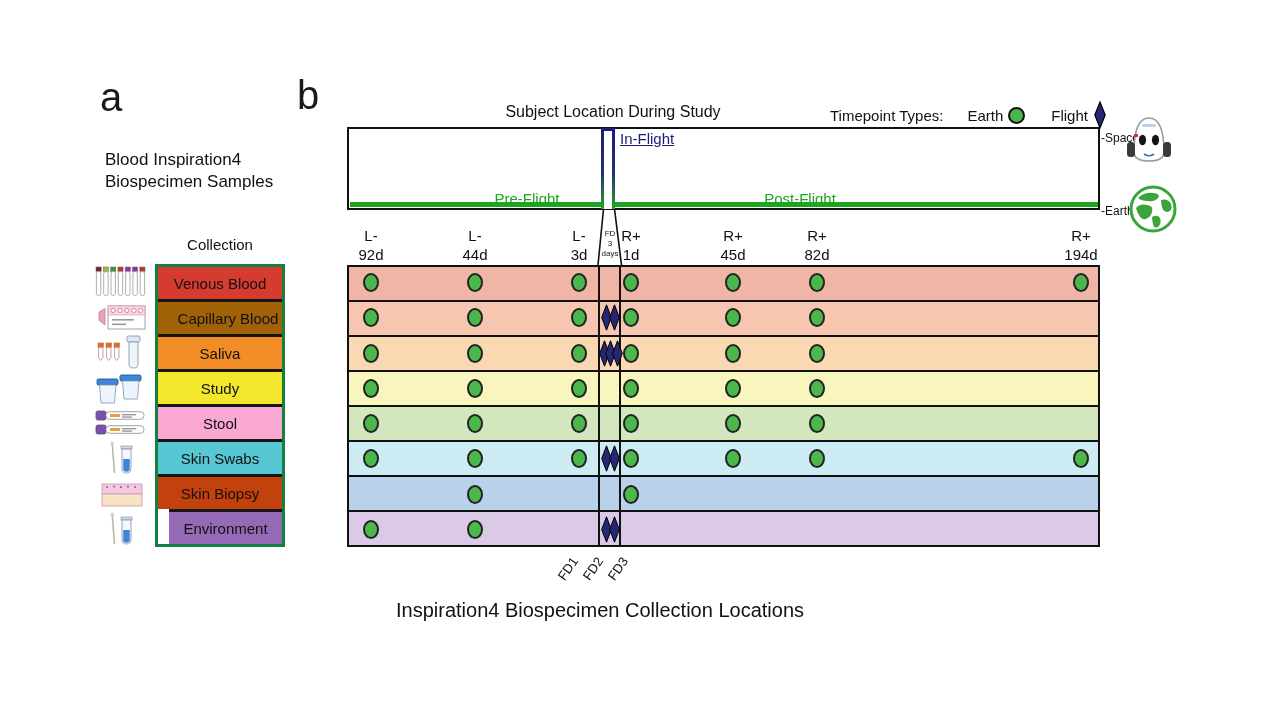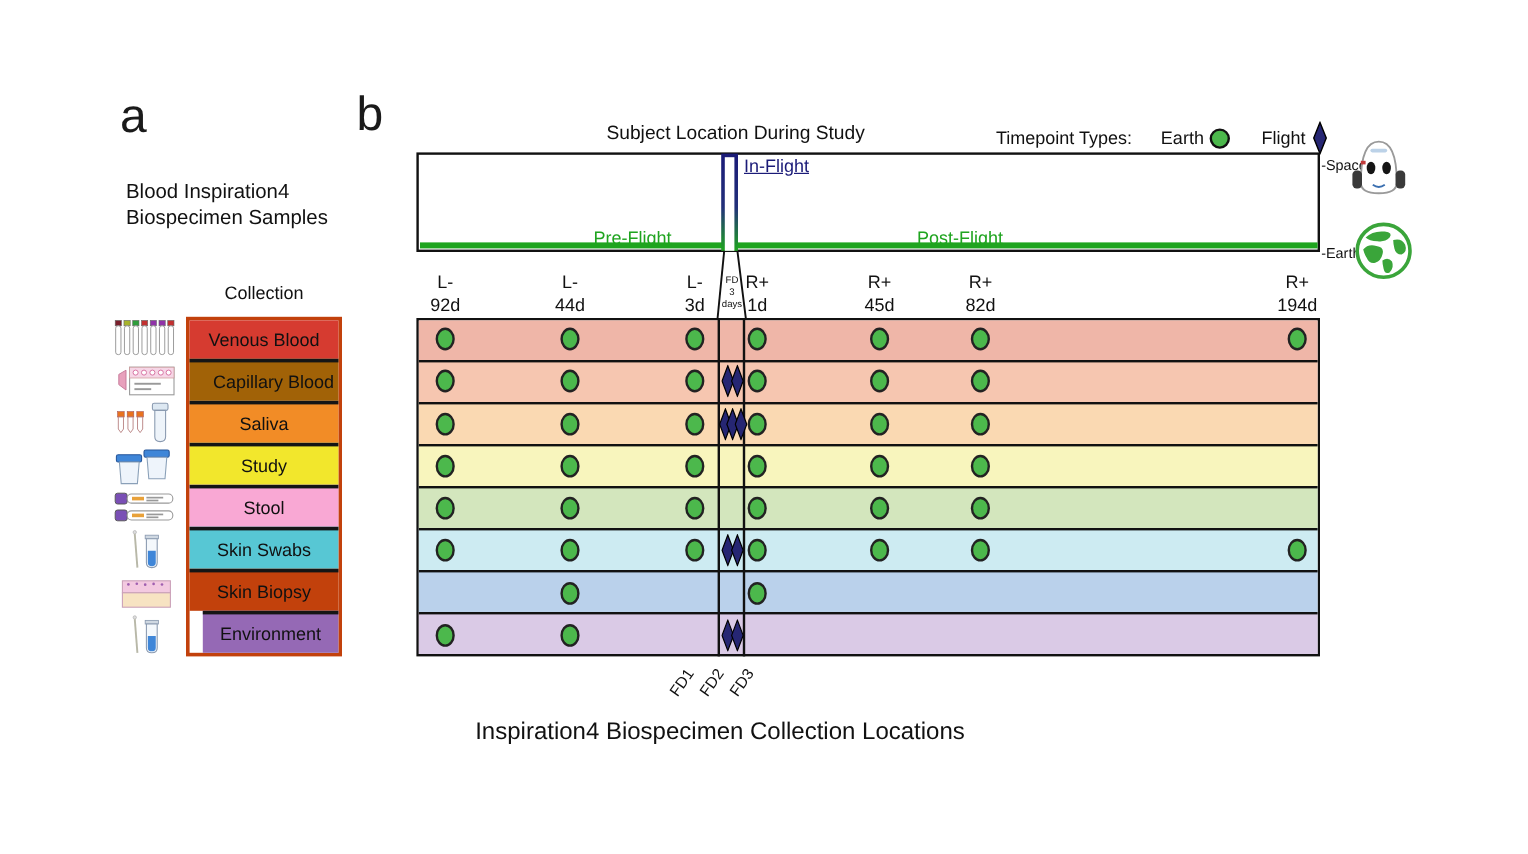--- a/index.html
+++ b/index.html
@@ -2,21 +2,21 @@
 <html><head>
 <meta charset="utf-8">
 <style>
   html,body{margin:0;padding:0;background:#fff;}
   .canvas{position:relative;width:1273px;height:712px;background:#ffffff;overflow:hidden;
           font-family:"Liberation Sans",sans-serif;color:#111;}
   .abs{position:absolute;}
   .panel-letter{font-size:40px;color:#1a1a1a;}
   .panelA-title{font-size:17px;line-height:22px;color:#111;}
   .spec-header{width:130px;text-align:center;font-size:15px;}
-  .spec-table{left:155px;top:264px;width:130px;height:283px;border:3px solid #c2410c;
+  .spec-table{left:155px;top:264px;width:130px;height:283px;border:3px solid #15803d;
               box-sizing:border-box;display:flex;flex-direction:column;}
   .spec-row{flex:1;display:flex;align-items:center;justify-content:center;
             font-size:15px;border-top:3px solid #151515;box-sizing:border-box;}
   .spec-row:first-child{border-top:none;}
   .spec-icons{left:90px;top:264px;width:62px;height:283px;display:flex;flex-direction:column;}
   .spec-icon{flex:1;display:flex;align-items:center;justify-content:center;}
   .b-title{font-size:16px;transform:translateX(-50%);white-space:nowrap;}
   .legend{left:830px;top:101px;display:flex;align-items:center;font-size:15px;white-space:nowrap;}
   .legend-circle{display:inline-block;width:17px;height:17px;border-radius:50%;
                  border:2px solid #111;box-sizing:border-box;}

